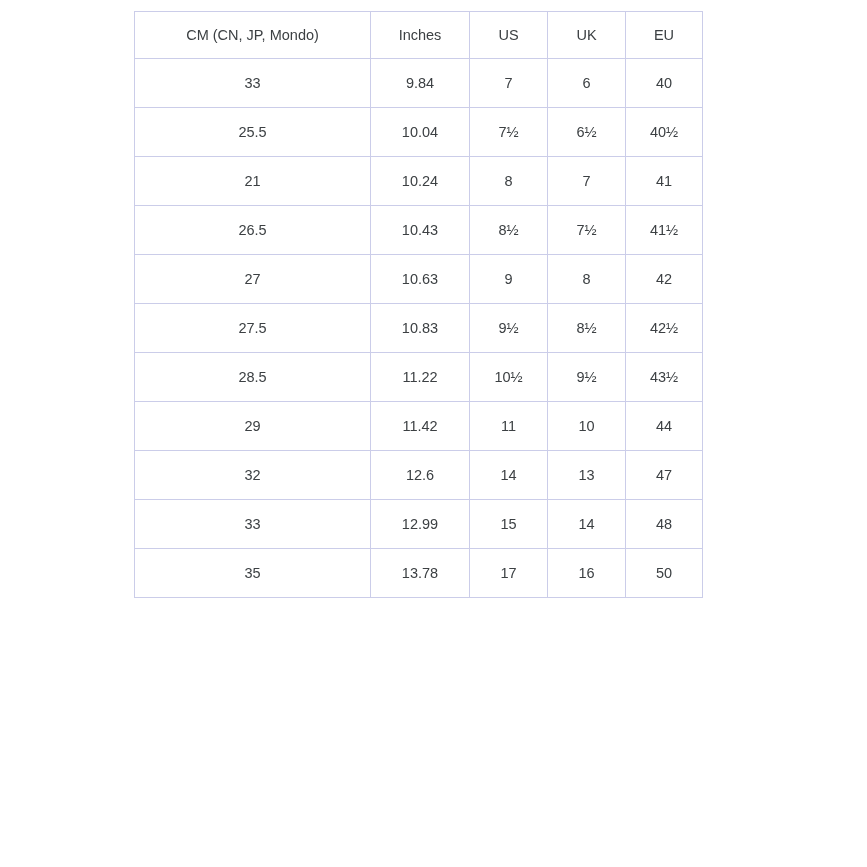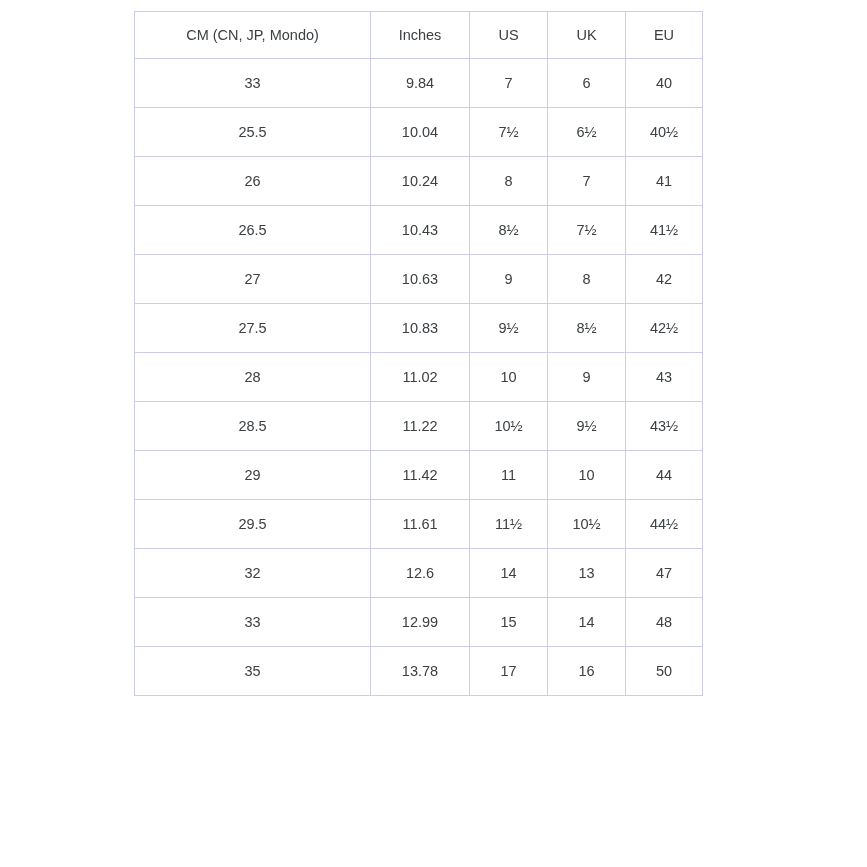--- a/index.html
+++ b/index.html
@@ -92,21 +92,21 @@
           <td>40</td>
         </tr>
         <tr>
           <td>25.5</td>
           <td>10.04</td>
           <td>7½</td>
           <td>6½</td>
           <td>40½</td>
         </tr>
         <tr>
-          <td>26</td>
+          <td>21</td>
           <td>10.24</td>
           <td>8</td>
           <td>7</td>
           <td>41</td>
         </tr>
         <tr>
           <td>26.5</td>
           <td>10.43</td>
           <td>8½</td>
           <td>7½</td>
@@ -120,46 +120,32 @@
           <td>42</td>
         </tr>
         <tr>
           <td>27.5</td>
           <td>10.83</td>
           <td>9½</td>
           <td>8½</td>
           <td>42½</td>
         </tr>
         <tr>
-          <td>28</td>
-          <td>11.02</td>
-          <td>10</td>
-          <td>9</td>
-          <td>43</td>
-        </tr>
-        <tr>
           <td>28.5</td>
           <td>11.22</td>
           <td>10½</td>
           <td>9½</td>
           <td>43½</td>
         </tr>
         <tr>
           <td>29</td>
           <td>11.42</td>
           <td>11</td>
           <td>10</td>
           <td>44</td>
-        </tr>
-        <tr>
-          <td>29.5</td>
-          <td>11.61</td>
-          <td>11½</td>
-          <td>10½</td>
-          <td>44½</td>
         </tr>
         <tr>
           <td>32</td>
           <td>12.6</td>
           <td>14</td>
           <td>13</td>
           <td>47</td>
         </tr>
         <tr>
           <td>33</td>

